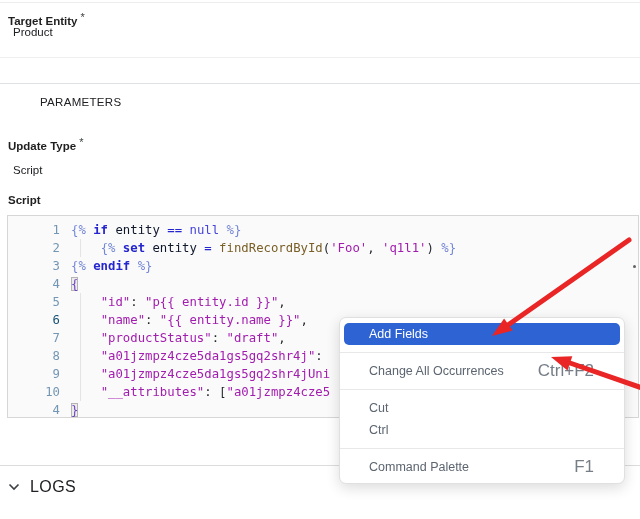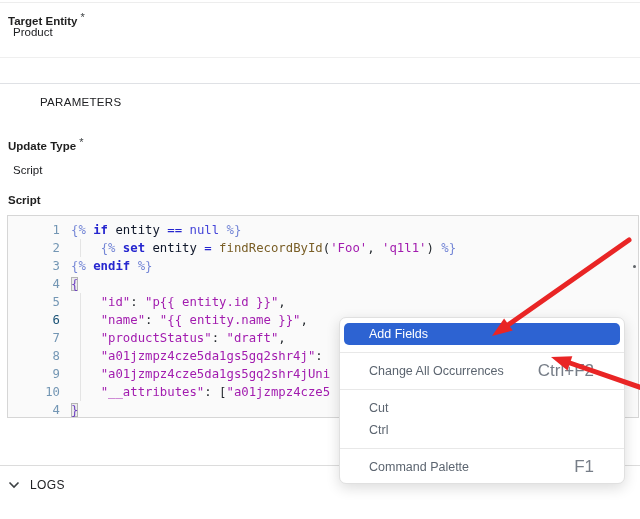--- a/index.html
+++ b/index.html
@@ -41,21 +41,21 @@
           box-shadow:0 4px 14px rgba(0,0,0,.14); z-index:10; }
   .menu-item { height:22px; margin:0 4px; padding:0 26px 0 25px; border-radius:5px;
                display:flex; align-items:center; justify-content:space-between;
                font-size:12.5px; color:#5c6570; }
   .menu-item.highlight { background:#2d63d2; color:#ffffff; }
   .menu-item .shortcut { color:#767d87; font-size:17px; }
   .menu-sep { height:1px; background:#e8e8e8; margin:7px 0; }
 
   
   .logs-row { position:absolute; left:8px; top:478px; display:flex; align-items:center; gap:10px;
-              font-size:12px; font-weight:500; color:#202124; letter-spacing:.4px; }
+              font-size:16px; font-weight:500; color:#202124; letter-spacing:.4px; }
 
   .arrows { position:absolute; left:0; top:0; width:640px; height:519px;
             pointer-events:none; z-index:50; }
 </style>
 </head>
 <body>
 
 <div class="page">
 
   <div class="hline" style="top:2px; background:#ededed;"></div>

